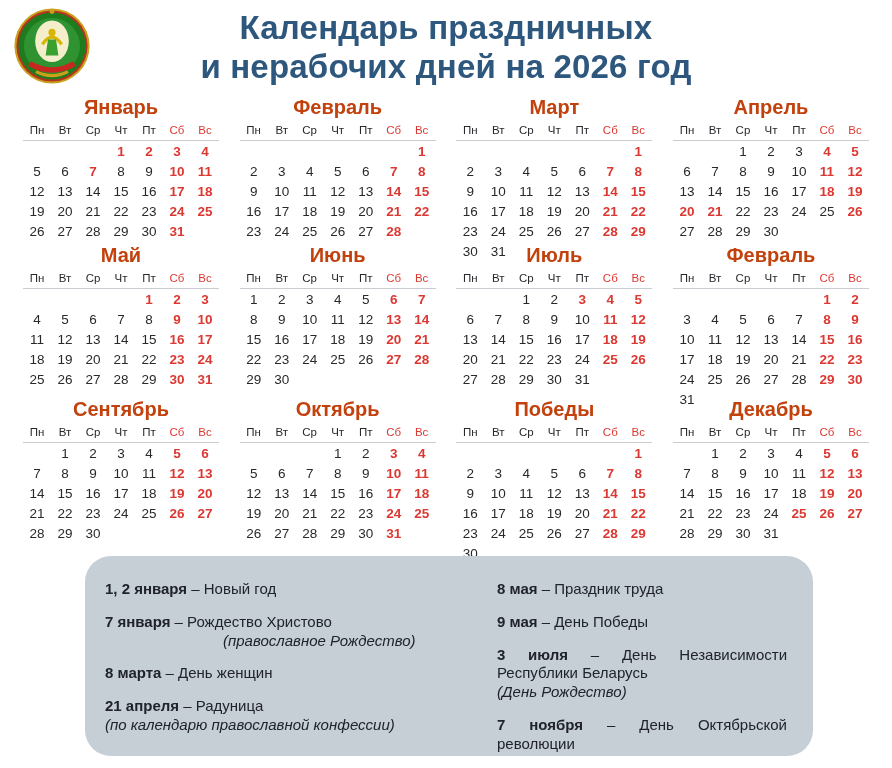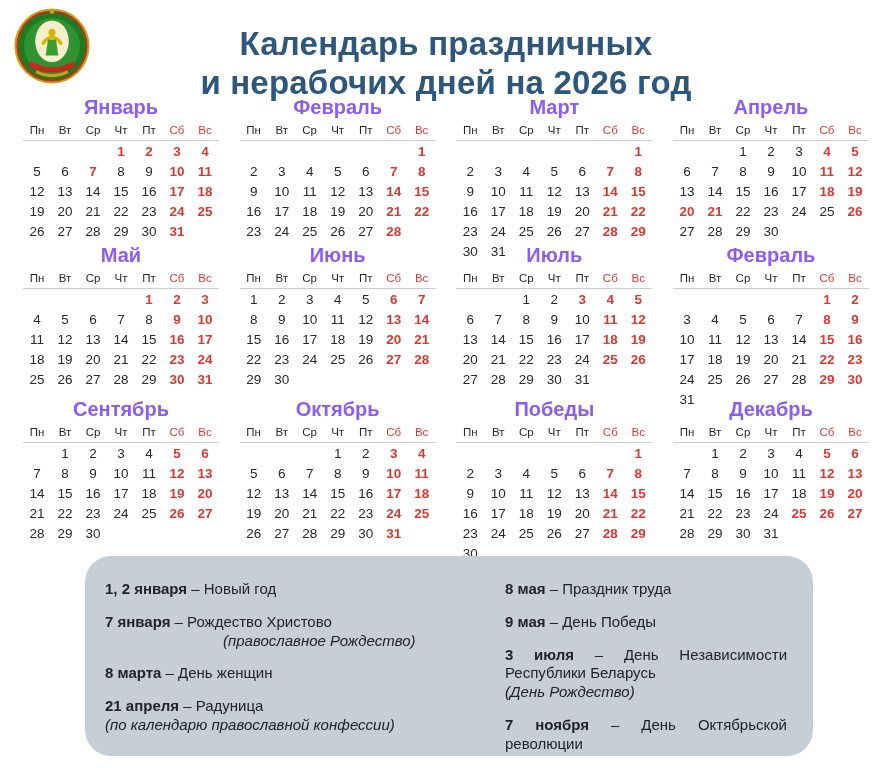--- a/index.html
+++ b/index.html
@@ -8,37 +8,37 @@
     width:892px; height:768px;
     background:#ffffff;
     font-family:"Liberation Sans", sans-serif;
     position:relative; overflow:hidden;
   }
 
   
   .header { position:relative; height:94px; }
   .logo { position:absolute; left:12px; top:6px; width:80px; height:80px; }
   .title {
-    text-align:center; padding-top:25px;
+    text-align:center; padding-top:9px;
     color:#2e577e; font-weight:700;
     font-size:33px; line-height:1.17; letter-spacing:0.2px;
   }
 
   
   .months-grid {
     width:846px; margin:2px auto 0;
     display:grid;
     grid-template-columns:repeat(4, 196px);
     grid-template-rows:148px 154px auto;
     justify-content:space-between;
     align-items:start;
   }
   .month { width:196px; }
   .month-title {
-    text-align:center; color:#8b5cf6;
+    text-align:center; color:#c2410c;
     font-size:20px; font-weight:700; margin-bottom:5px;
   }
   .weekrow {
     display:grid; grid-template-columns:repeat(7,1fr);
     border-bottom:1px solid #c9cdd1; padding-bottom:4px; margin-bottom:1px;
   }
   .wd { text-align:center; font-size:11.5px; color:#26282c; }
   .wd.red { color:#dc3832; }
   .days { display:grid; grid-template-columns:repeat(7,1fr); }
   .day {
@@ -46,21 +46,21 @@
     color:#28292b;
   }
   .day.red { color:#dc3832; font-weight:700; }
 
   
   .legend {
     position:absolute; left:85px; top:556px;
     width:728px; height:200px;
     background:#c6ced6; border-radius:26px;
     padding:24px 26px 0 20px;
-    display:grid; grid-template-columns:372px 1fr; column-gap:28px;
+    display:grid; grid-template-columns:372px 1fr; column-gap:20px;
     color:#20242a;
   }
   .legend p { margin:0 0 14px; font-size:15px; line-height:1.25; }
   .legend b { font-weight:700; }
   .legend .justify { text-align:justify; }
   .note { font-style:italic; display:block; }
   .note.indent { margin-left:118px; }
 </style>
 </head>
 <body>

